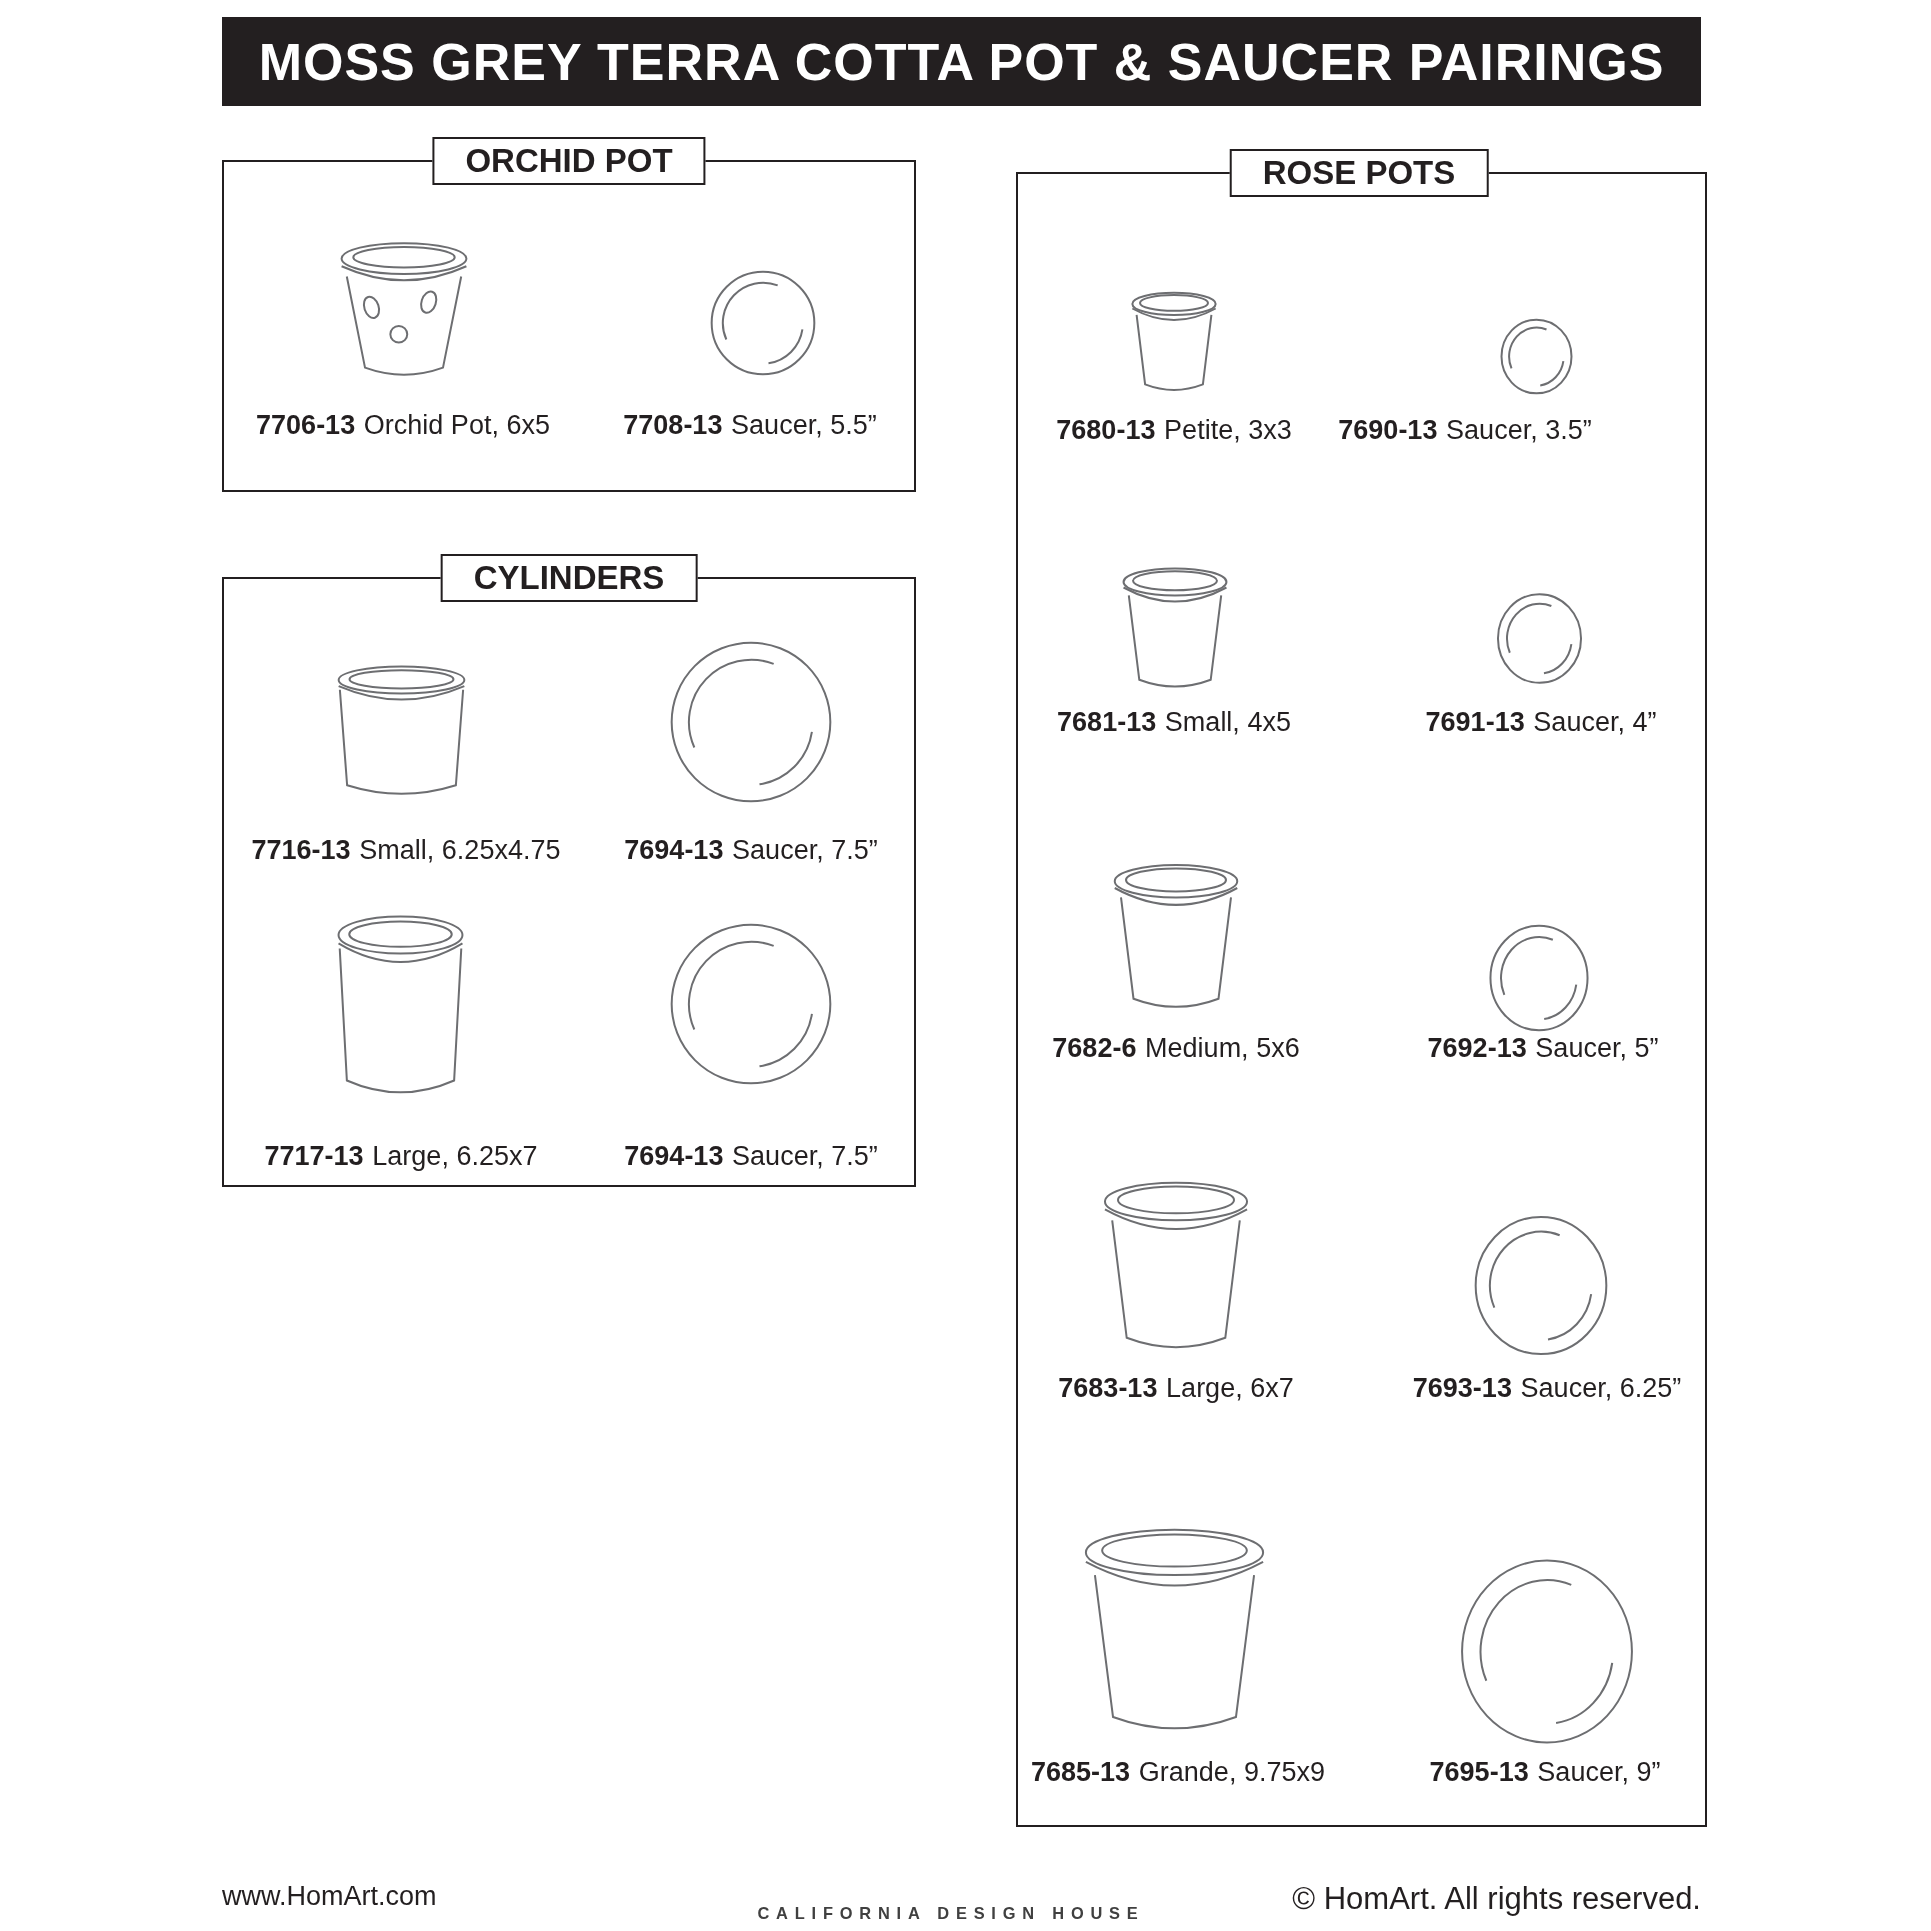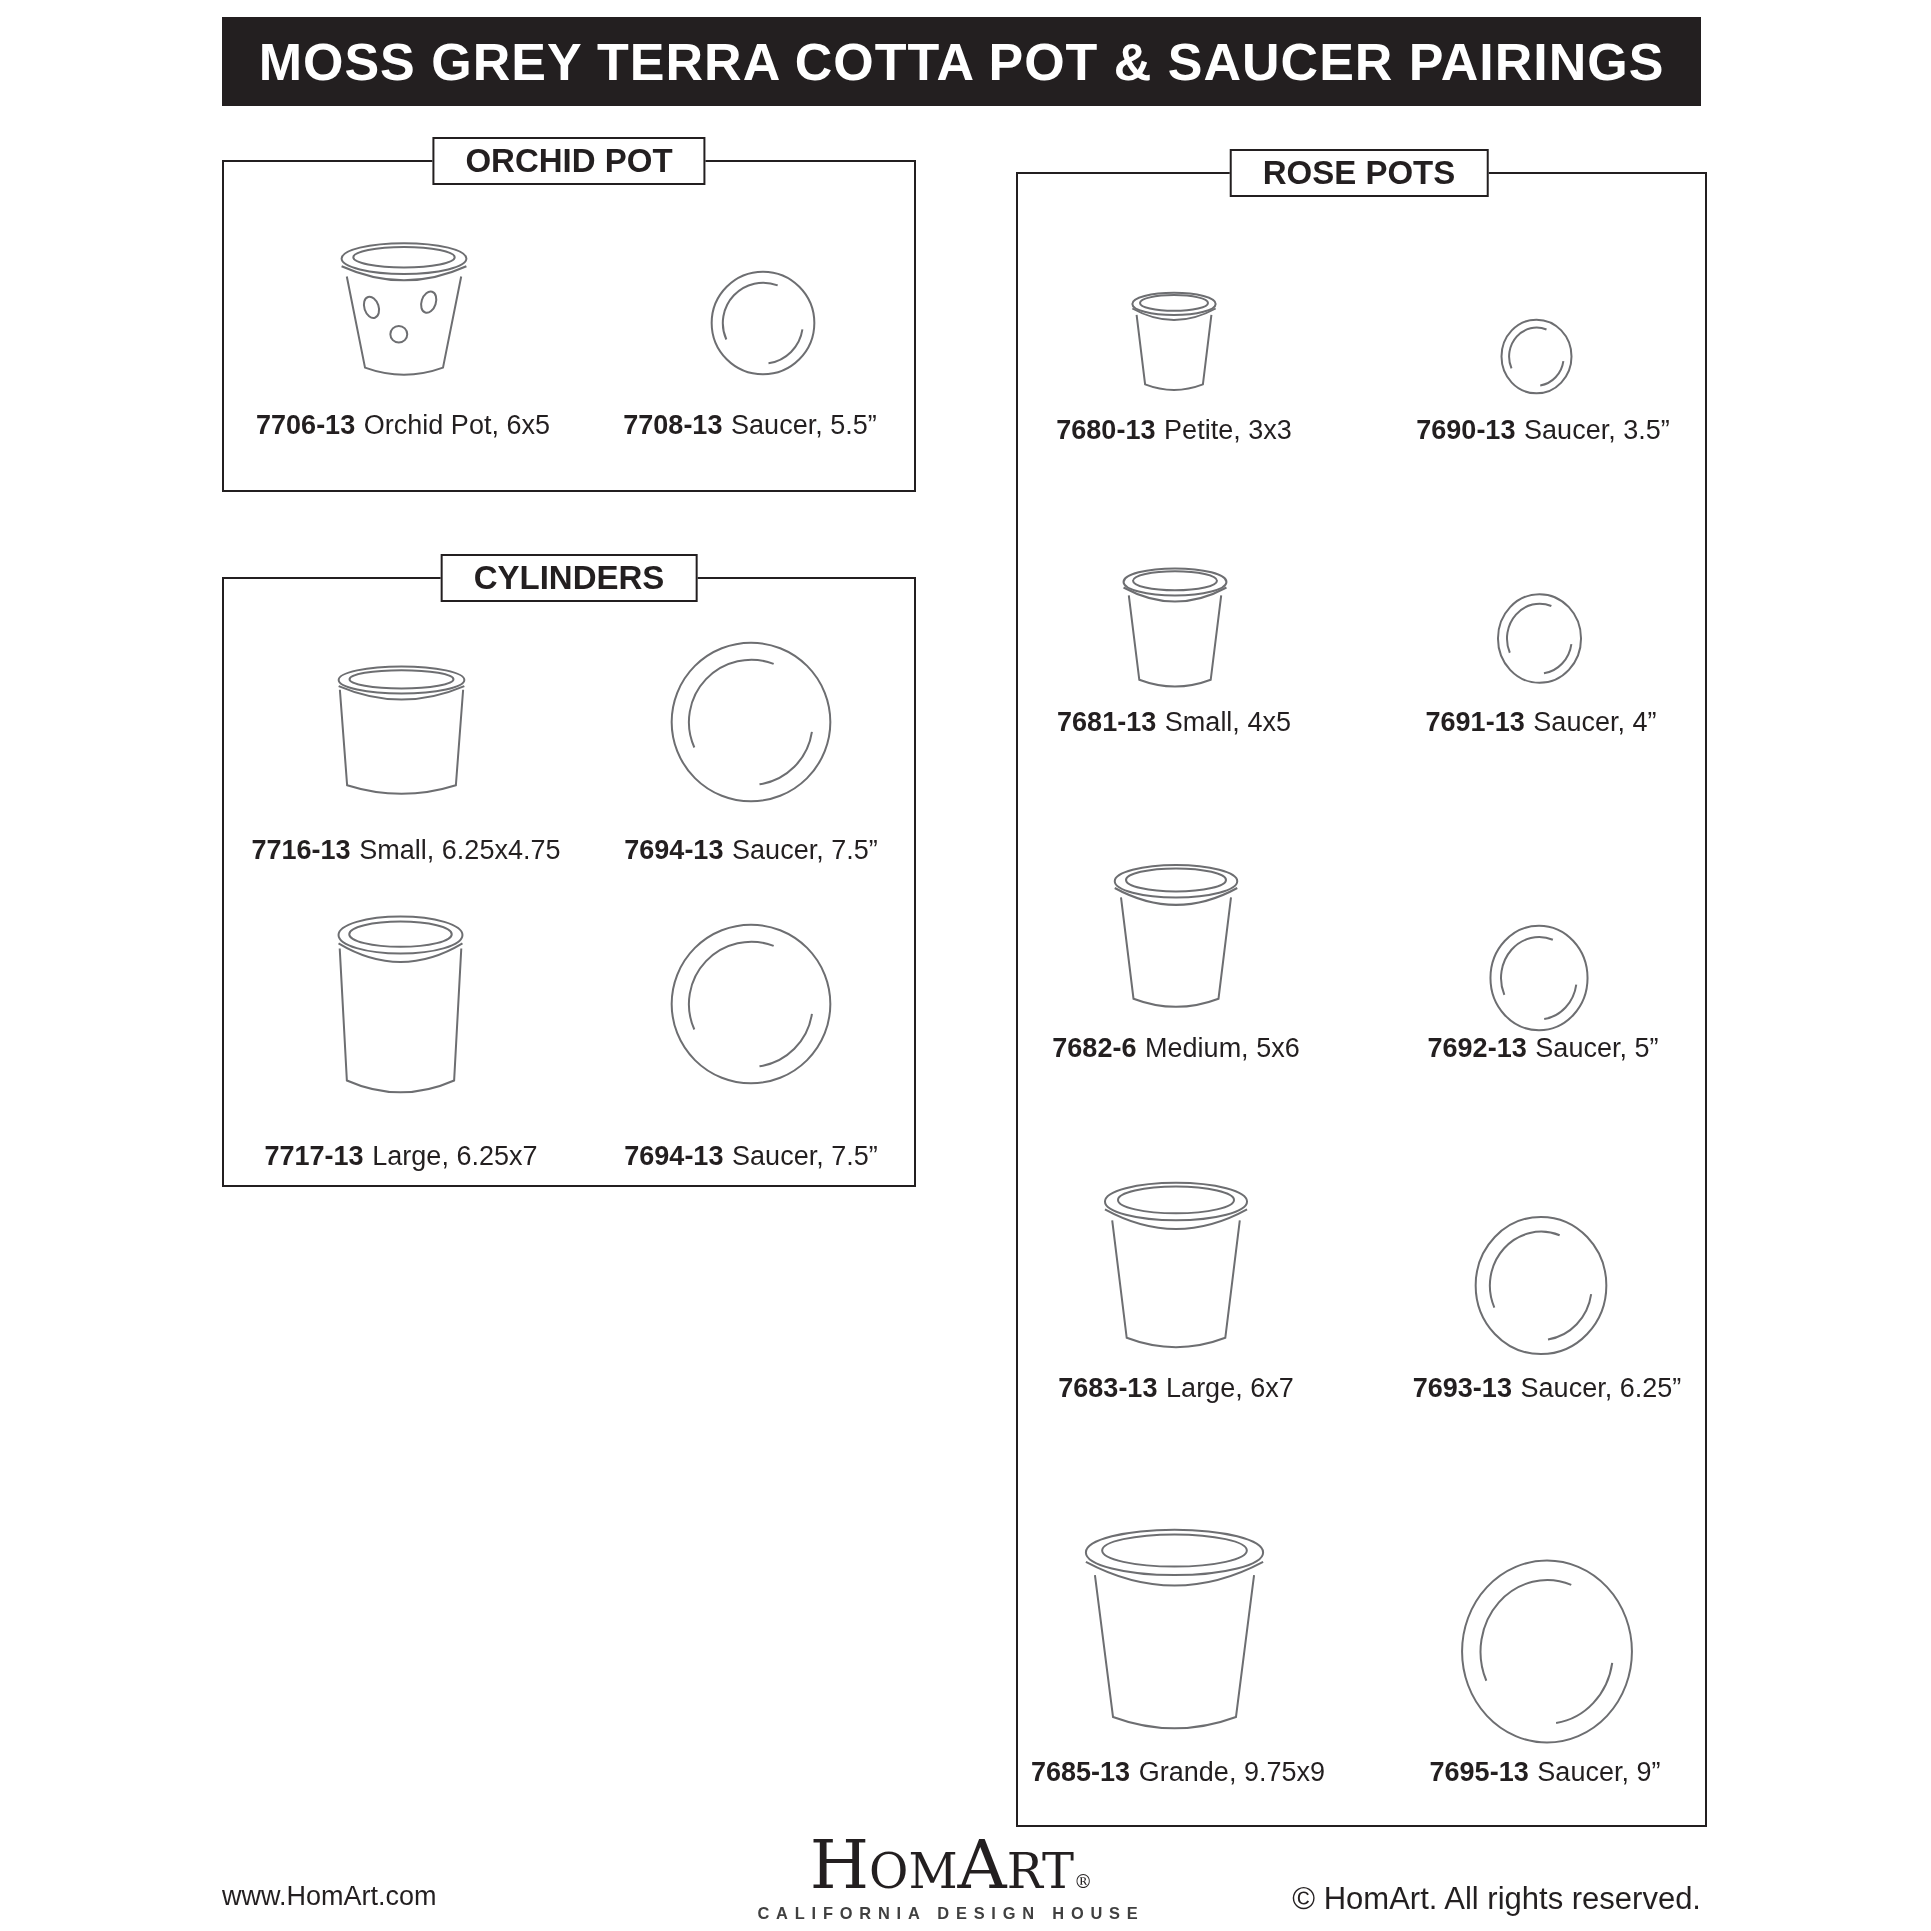--- a/index.html
+++ b/index.html
@@ -136,21 +136,21 @@
       </svg>
   </div>
   <div class="draw" style="left:1499px;top:317px;width:75px;height:79px">
     <svg viewBox="0 0 120 120" preserveAspectRatio="none">
         <use href="#sym-saucer"></use>
       </svg>
   </div>
   <div class="lbl" style="left:1174px;top:415px">
     <span class="sku">7680-13</span><span class="desc">Petite, 3x3</span>
   </div>
-  <div class="lbl" style="left:1543px;top:415px">
+  <div class="lbl" style="left:1465px;top:415px">
     <span class="sku">7690-13</span><span class="desc">Saucer, 3.5”</span>
   </div>
 
   <div class="draw" style="left:1112px;top:565px;width:126px;height:135px">
     <svg viewBox="0 0 120 120" preserveAspectRatio="none">
         <use href="#sym-pot-rose"></use>
       </svg>
   </div>
   <div class="draw" style="left:1495px;top:591px;width:89px;height:95px">
     <svg viewBox="0 0 120 120" preserveAspectRatio="none">
@@ -209,20 +209,17 @@
       </svg>
   </div>
   <div class="lbl" style="left:1178px;top:1757px">
     <span class="sku">7685-13</span><span class="desc">Grande, 9.75x9</span>
   </div>
   <div class="lbl" style="left:1545px;top:1757px">
     <span class="sku">7695-13</span><span class="desc">Saucer, 9”</span>
   </div>
 
   <div class="site">www.HomArt.com</div>
-  <div class="logo">
-    <span>HomArt</span><span class="reg">®</span>
-  </div>
   <div class="tagline">CALIFORNIA DESIGN HOUSE</div>
   <div class="copyright">© HomArt. All rights reserved.</div>
 
 </div>
 
 
 </body></html>

